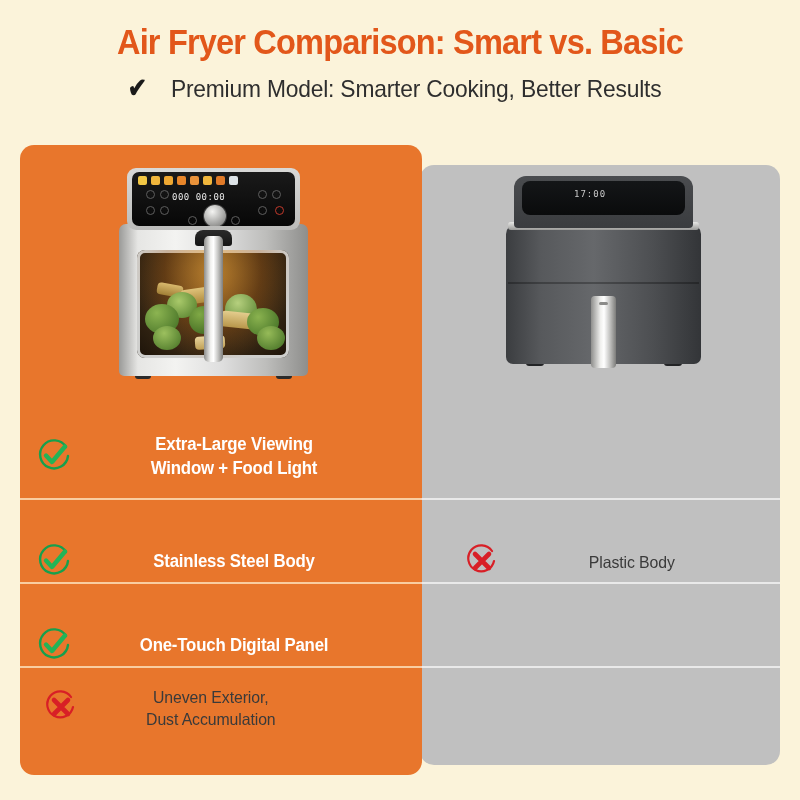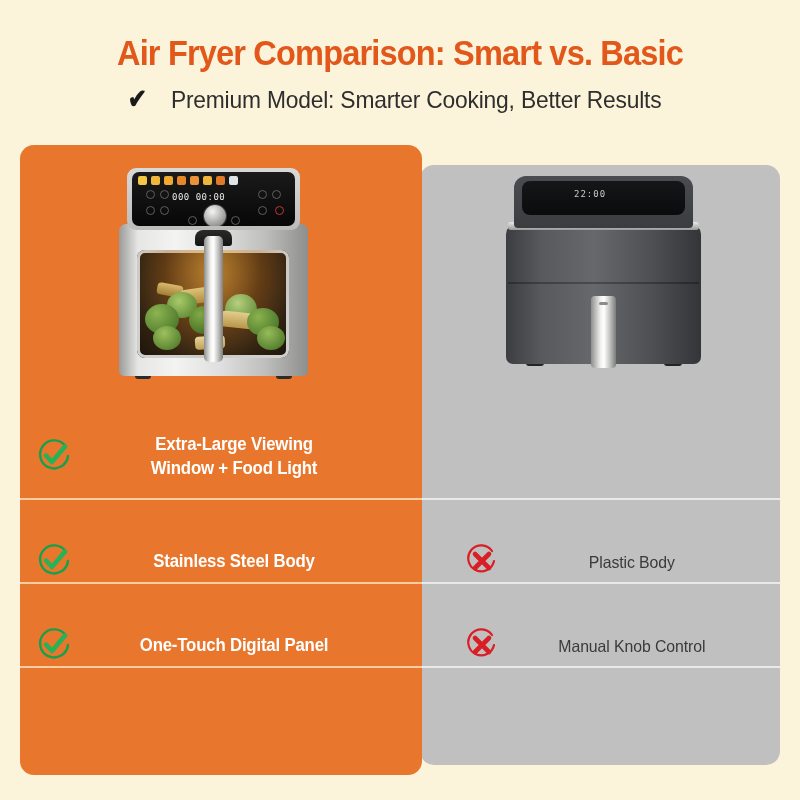--- a/index.html
+++ b/index.html
@@ -5,21 +5,21 @@
   * { margin:0; padding:0; box-sizing:border-box; }
   html,body { width:800px; height:800px; }
   body {
     background:#FBF3DA;
     font-family:"Liberation Sans", sans-serif;
     position:relative;
     overflow:hidden;
   }
 
   
-  .header { width:800px; text-align:center; padding-top:33px; }
+  .header { width:800px; text-align:center; padding-top:22px; }
   .title {
     font-size:35px;
     font-weight:bold;
     color:#E2571A;
     letter-spacing:-0.9px;
     font-family:"Liberation Sans Narrow","Liberation Sans", sans-serif;
     transform:scaleX(0.93);
     white-space:nowrap;
   }
   .subtitle-row {
@@ -303,21 +303,21 @@
     <div class="fryer-basic">
       <div class="fb-feet" style="left:30px;"></div>
       <div class="fb-feet" style="left:168px;"></div>
       <div class="fb-body"></div>
       <div class="fb-drawerline"></div>
       <div class="fb-handle"></div>
       <div class="fb-handle-notch"></div>
       <div class="fb-strip"></div>
       <div class="fb-top">
         <div class="fb-screen">
-          <div class="fb-digits">22:00</div>
+          <div class="fb-digits">17:00</div>
         </div>
       </div>
     </div>
 
   </div>
 
   <div class="rows">
 
     <div class="row" style="height:83px;">
       <div class="cell cell-left">
@@ -361,30 +361,32 @@
       <div class="row-divider-r"></div>
       <div class="cell cell-left">
         <span class="icon-check">
           <svg width="36" height="36" viewBox="0 0 36 36">
             <path d="M30 10 A14 14 0 1 0 32 19" fill="none" stroke="#16A04D" stroke-width="2.4" stroke-linecap="round"></path>
             <path d="M10 18.5 L16 25 L29 9.5" fill="none" stroke="#22B457" stroke-width="4.4" stroke-linecap="round" stroke-linejoin="round"></path>
           </svg>
         </span>
         <span class="feat-left-text">One-Touch Digital Panel</span>
       </div>
+    </div>
+
+    <div class="row" style="height:86px;">
+      <div class="row-divider-l"></div>
+      <div class="row-divider-r"></div>
       <div class="cell cell-right">
         <span class="icon-x">
           <svg width="34" height="34" viewBox="0 0 34 34">
             <path d="M27 7 A13 13 0 1 0 29 17" fill="none" stroke="#D81F26" stroke-width="2.2" stroke-linecap="round"></path>
             <path d="M10 10 L24 24 M24 10 L10 24" fill="none" stroke="#D81F26" stroke-width="4.6" stroke-linecap="round"></path>
           </svg>
         </span>
-        <span class="feat-right-text">Manual Knob Control</span>
-      </div>
-    </div>
-
-    <div class="row" style="height:86px;">
-      <div class="row-divider-l"></div>
-      <div class="row-divider-r"></div>
+        <span class="feat-right-text">
+          <span>Uneven Exterior,</span><br><span>Dust Accumulation</span>
+        </span>
+      </div>
     </div>
 
   </div>
 </div>
 
 </body></html>

